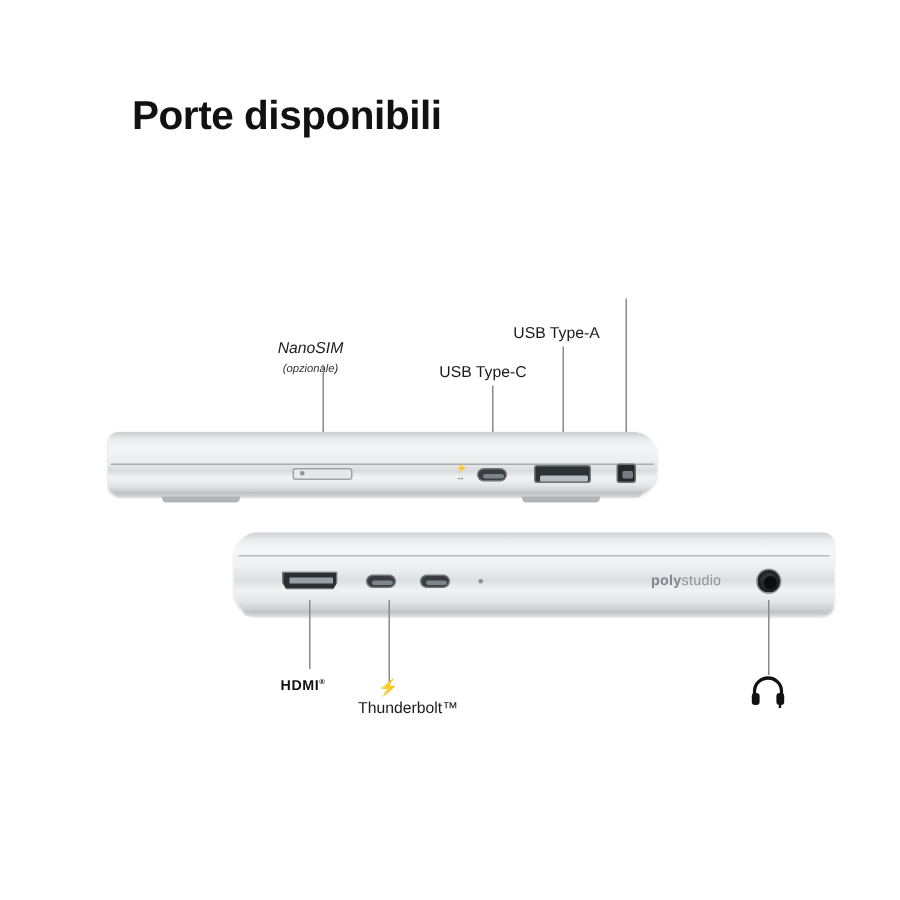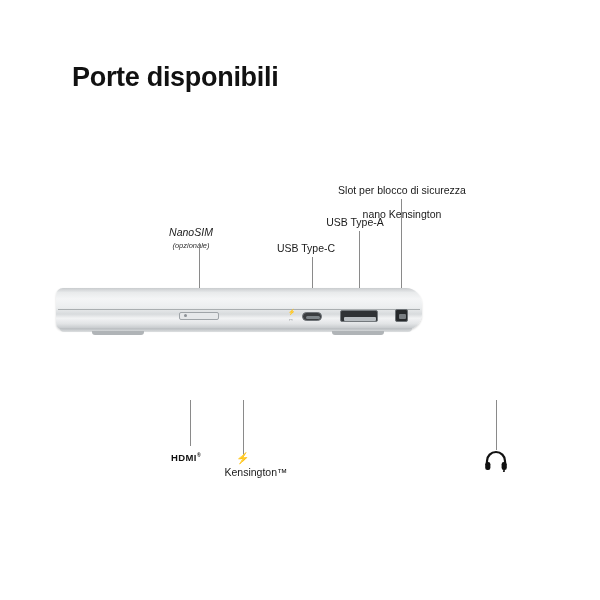--- a/index.html
+++ b/index.html
@@ -10,21 +10,21 @@
     width: 600px;
     height: 600px;
     background: #ffffff;
     font-family: "Liberation Sans", sans-serif;
     color: #1a1a1a;
     overflow: hidden;
     position: relative;
   }
   .page {
     position: absolute;
-    left: 0; top: 0;
+    left: 16px; top: 0;
     width: 513px; height: 600px;
   }
 
   
   .title {
     position: absolute;
     left: 72px;
     top: 62px;
     font-size: 27px;
     font-weight: 700;
@@ -285,24 +285,20 @@
     <span class="sub">(opzionale)</span>
   </div>
   <div class="leader" style="left:199px; top:243px; height:70px;"></div>
 
   <div class="label" style="left:258px; top:242px; width:96px;">USB Type-C</div>
   <div class="leader" style="left:312px; top:257px; height:51px;"></div>
 
   <div class="label" style="left:307px; top:216px; width:96px;">USB Type-A</div>
   <div class="leader" style="left:359px; top:231px; height:76px;"></div>
 
-  <div class="label" style="left:316px; top:172px; width:172px; line-height:12px;">
-    <span>Slot per blocco di sicurezza</span><br>
-    <span>nano Kensington</span>
-  </div>
   <div class="leader" style="left:401px; top:199px; height:110px;"></div>
 
   <div class="laptop-top">
     <div class="lt-body"></div>
     <div class="lt-seam"></div>
     <div class="lt-lip"></div>
     <div class="lt-foot" style="left:36px; width:52px;"></div>
     <div class="lt-foot" style="left:276px; width:52px;"></div>
 
     <div class="port nanosim" style="left:123px; top:24px;"></div>
@@ -316,29 +312,55 @@
 
     <div class="port usba" style="left:284px; top:22px;">
       <div class="usba-inner"></div>
     </div>
 
     <div class="port kensington" style="left:339px; top:21px;">
       <div class="kensington-slot"></div>
     </div>
   </div>
 
+  <div class="laptop-bottom">
+    <div class="lb-body"></div>
+    <div class="lb-seam"></div>
+    <div class="lb-lip"></div>
+
+    <div class="port hdmi" style="left:32px; top:26px;">
+      <div class="hdmi-inner"></div>
+    </div>
+
+    <div class="port usbc" style="left:88px; top:28px;">
+      <div class="usbc-inner"></div>
+    </div>
+    <div class="port usbc" style="left:124px; top:28px;">
+      <div class="usbc-inner"></div>
+    </div>
+
+    <div class="micro-dot" style="left:163px; top:31px;"></div>
+
+    <div class="poly" style="left:278px; top:27px;">
+      <b>poly</b><span>studio</span>
+    </div>
+
+    <div class="port jack" style="left:348px; top:24px;">
+      <div class="jack-hole"></div>
+    </div>
+  </div>
 
   <div class="leader" style="left:190px; top:400px; height:46px;"></div>
   <div class="hdmi-mark" style="left:171px; top:452px;">
     <span>HDMI</span><sup>®</sup>
   </div>
 
   <div class="leader" style="left:243px; top:400px; height:56px;"></div>
   <div class="tb-icon" style="left:236px; top:452px;">⚡</div>
-  <div class="label" style="left:196px; top:466px; width:120px;">Kensington™</div>
+  <div class="label" style="left:196px; top:466px; width:120px;">Thunderbolt™</div>
 
   <div class="leader" style="left:496px; top:400px; height:50px;"></div>
   <svg class="headset-icon" style="left:484px; top:450px;" width="24" height="22" viewBox="0 0 24 22">
     <path d="M3 13 V11 a9 9 0 0 1 18 0 v2" fill="none" stroke="#111" stroke-width="2.2" stroke-linecap="round"></path>
     <rect x="1.2" y="12" width="5.2" height="8" rx="2.2" fill="#111"></rect>
     <rect x="17.6" y="12" width="5.2" height="8" rx="2.2" fill="#111"></rect>
     <path d="M20 20 v1 a2 2 0 0 1 -2 2 h-4" fill="none" stroke="#111" stroke-width="1.6" stroke-linecap="round"></path>
   </svg>
 
 </div>

